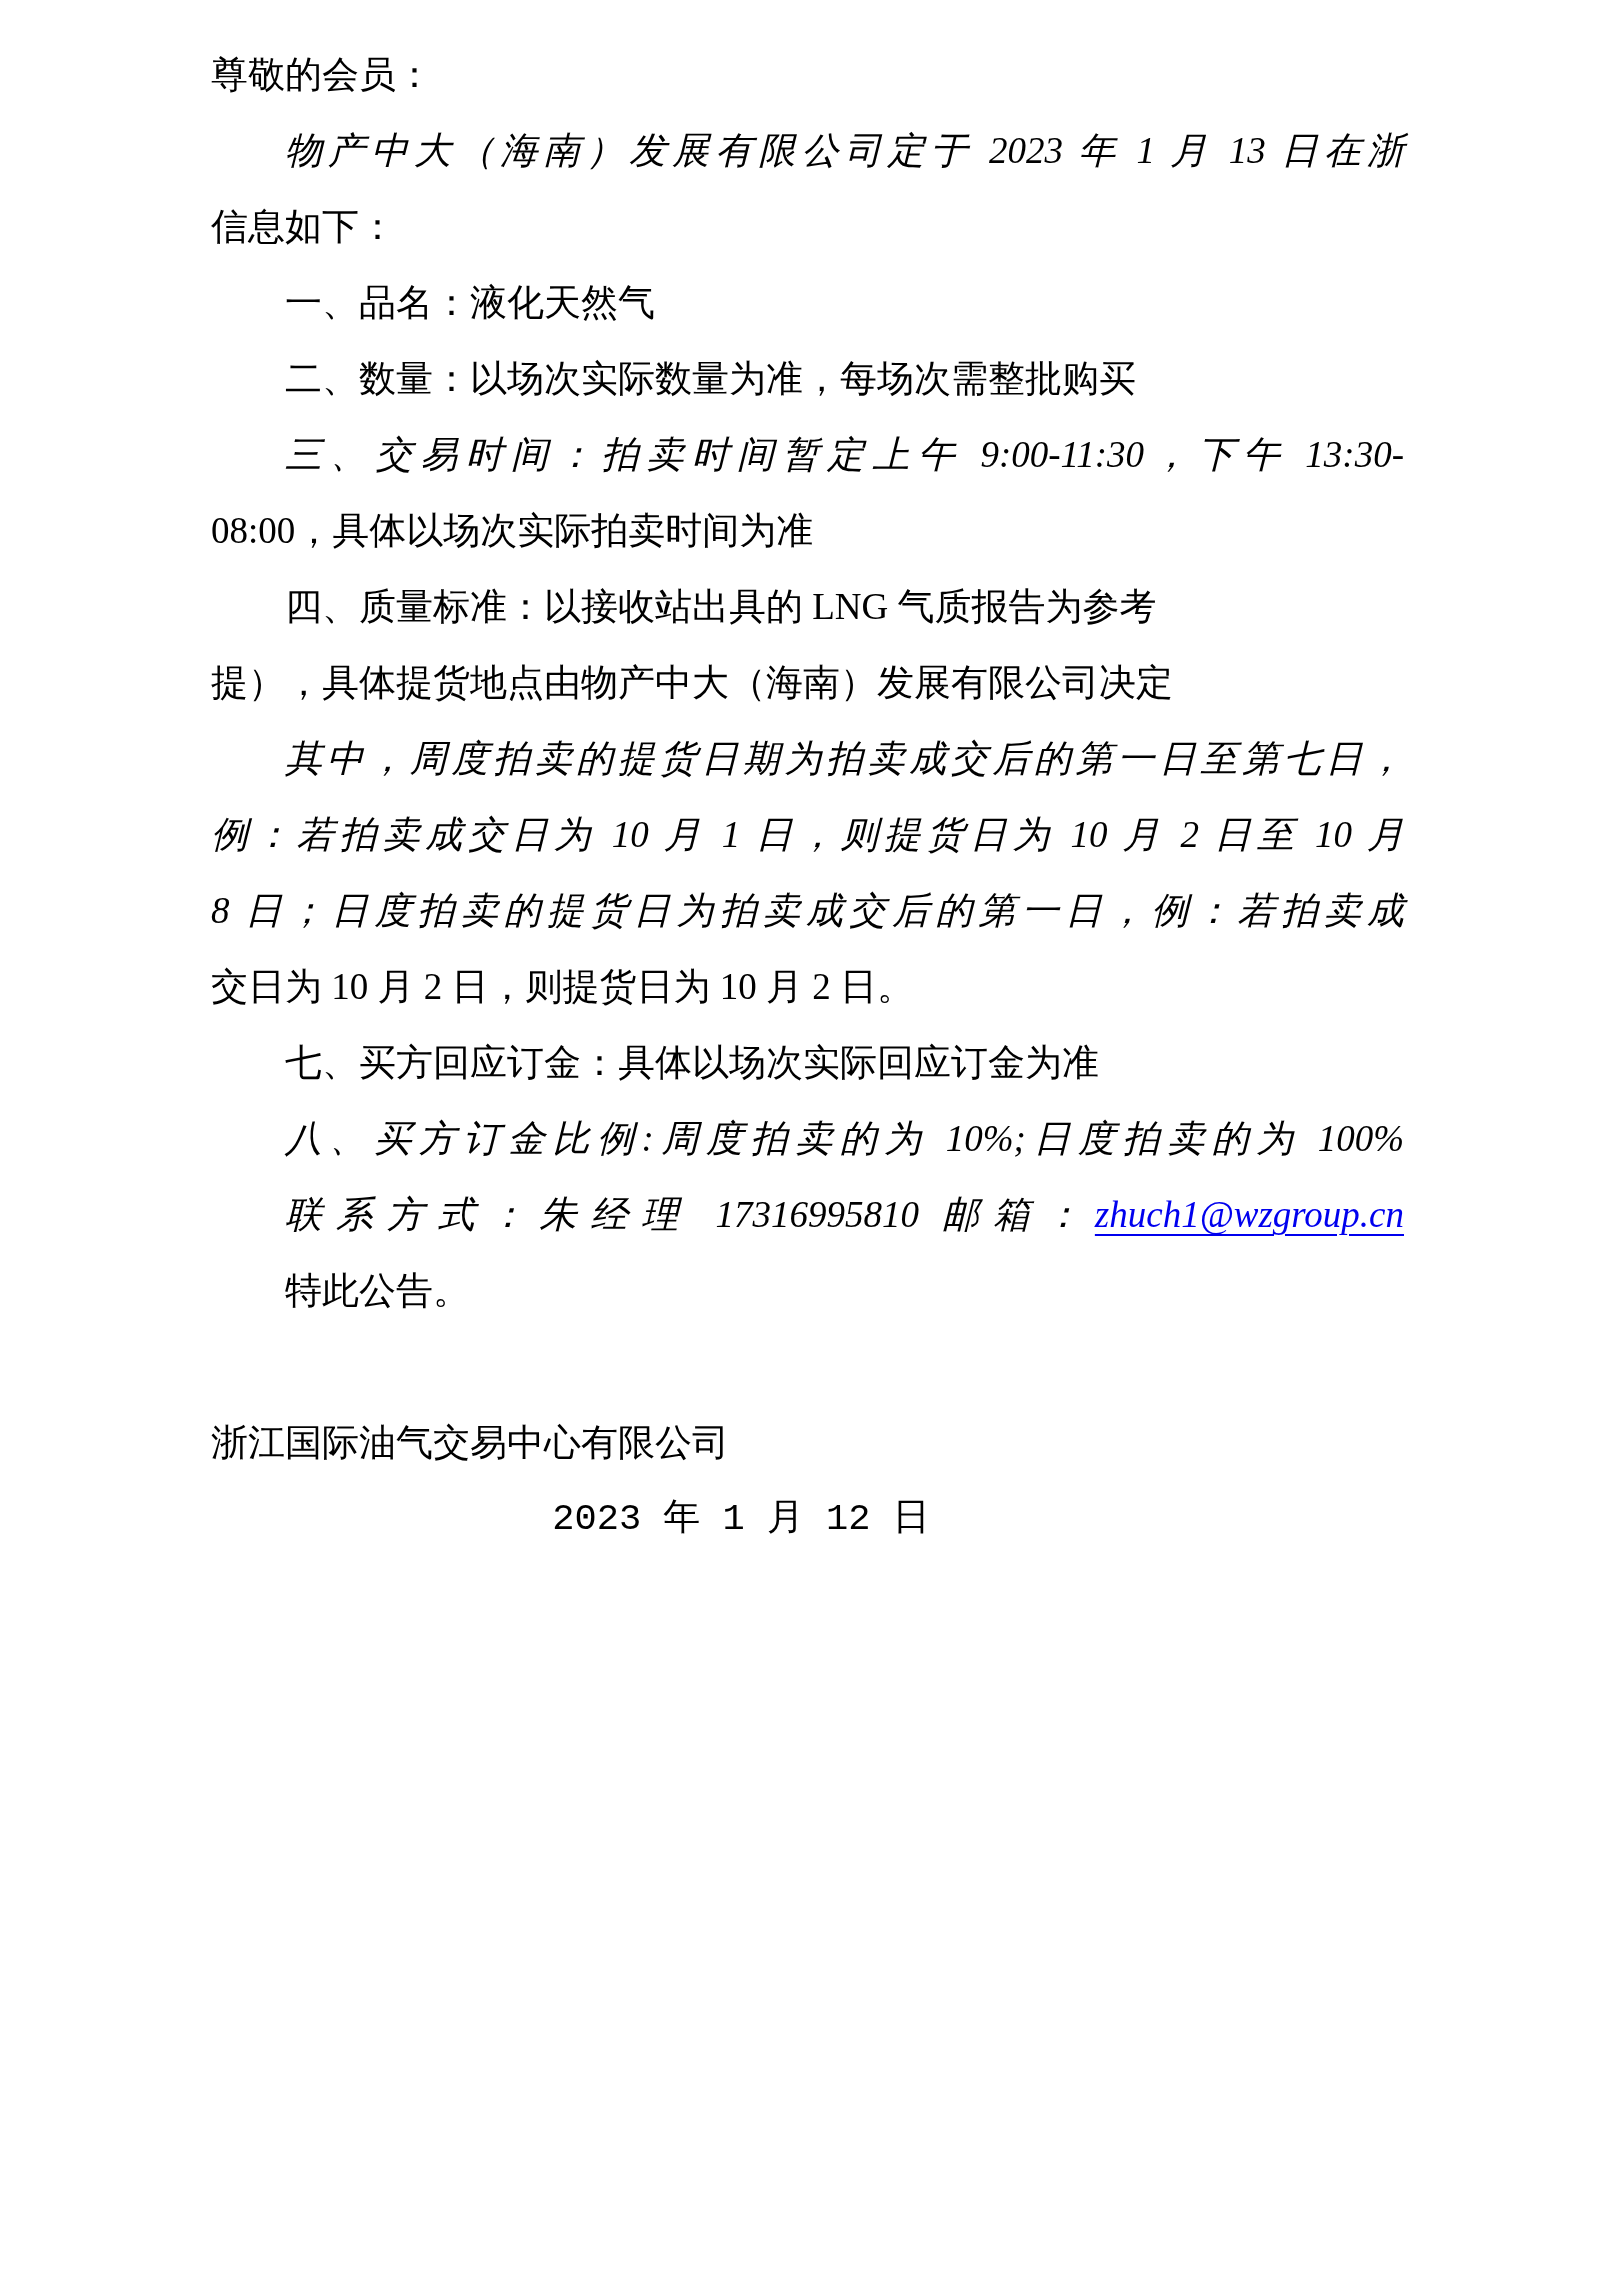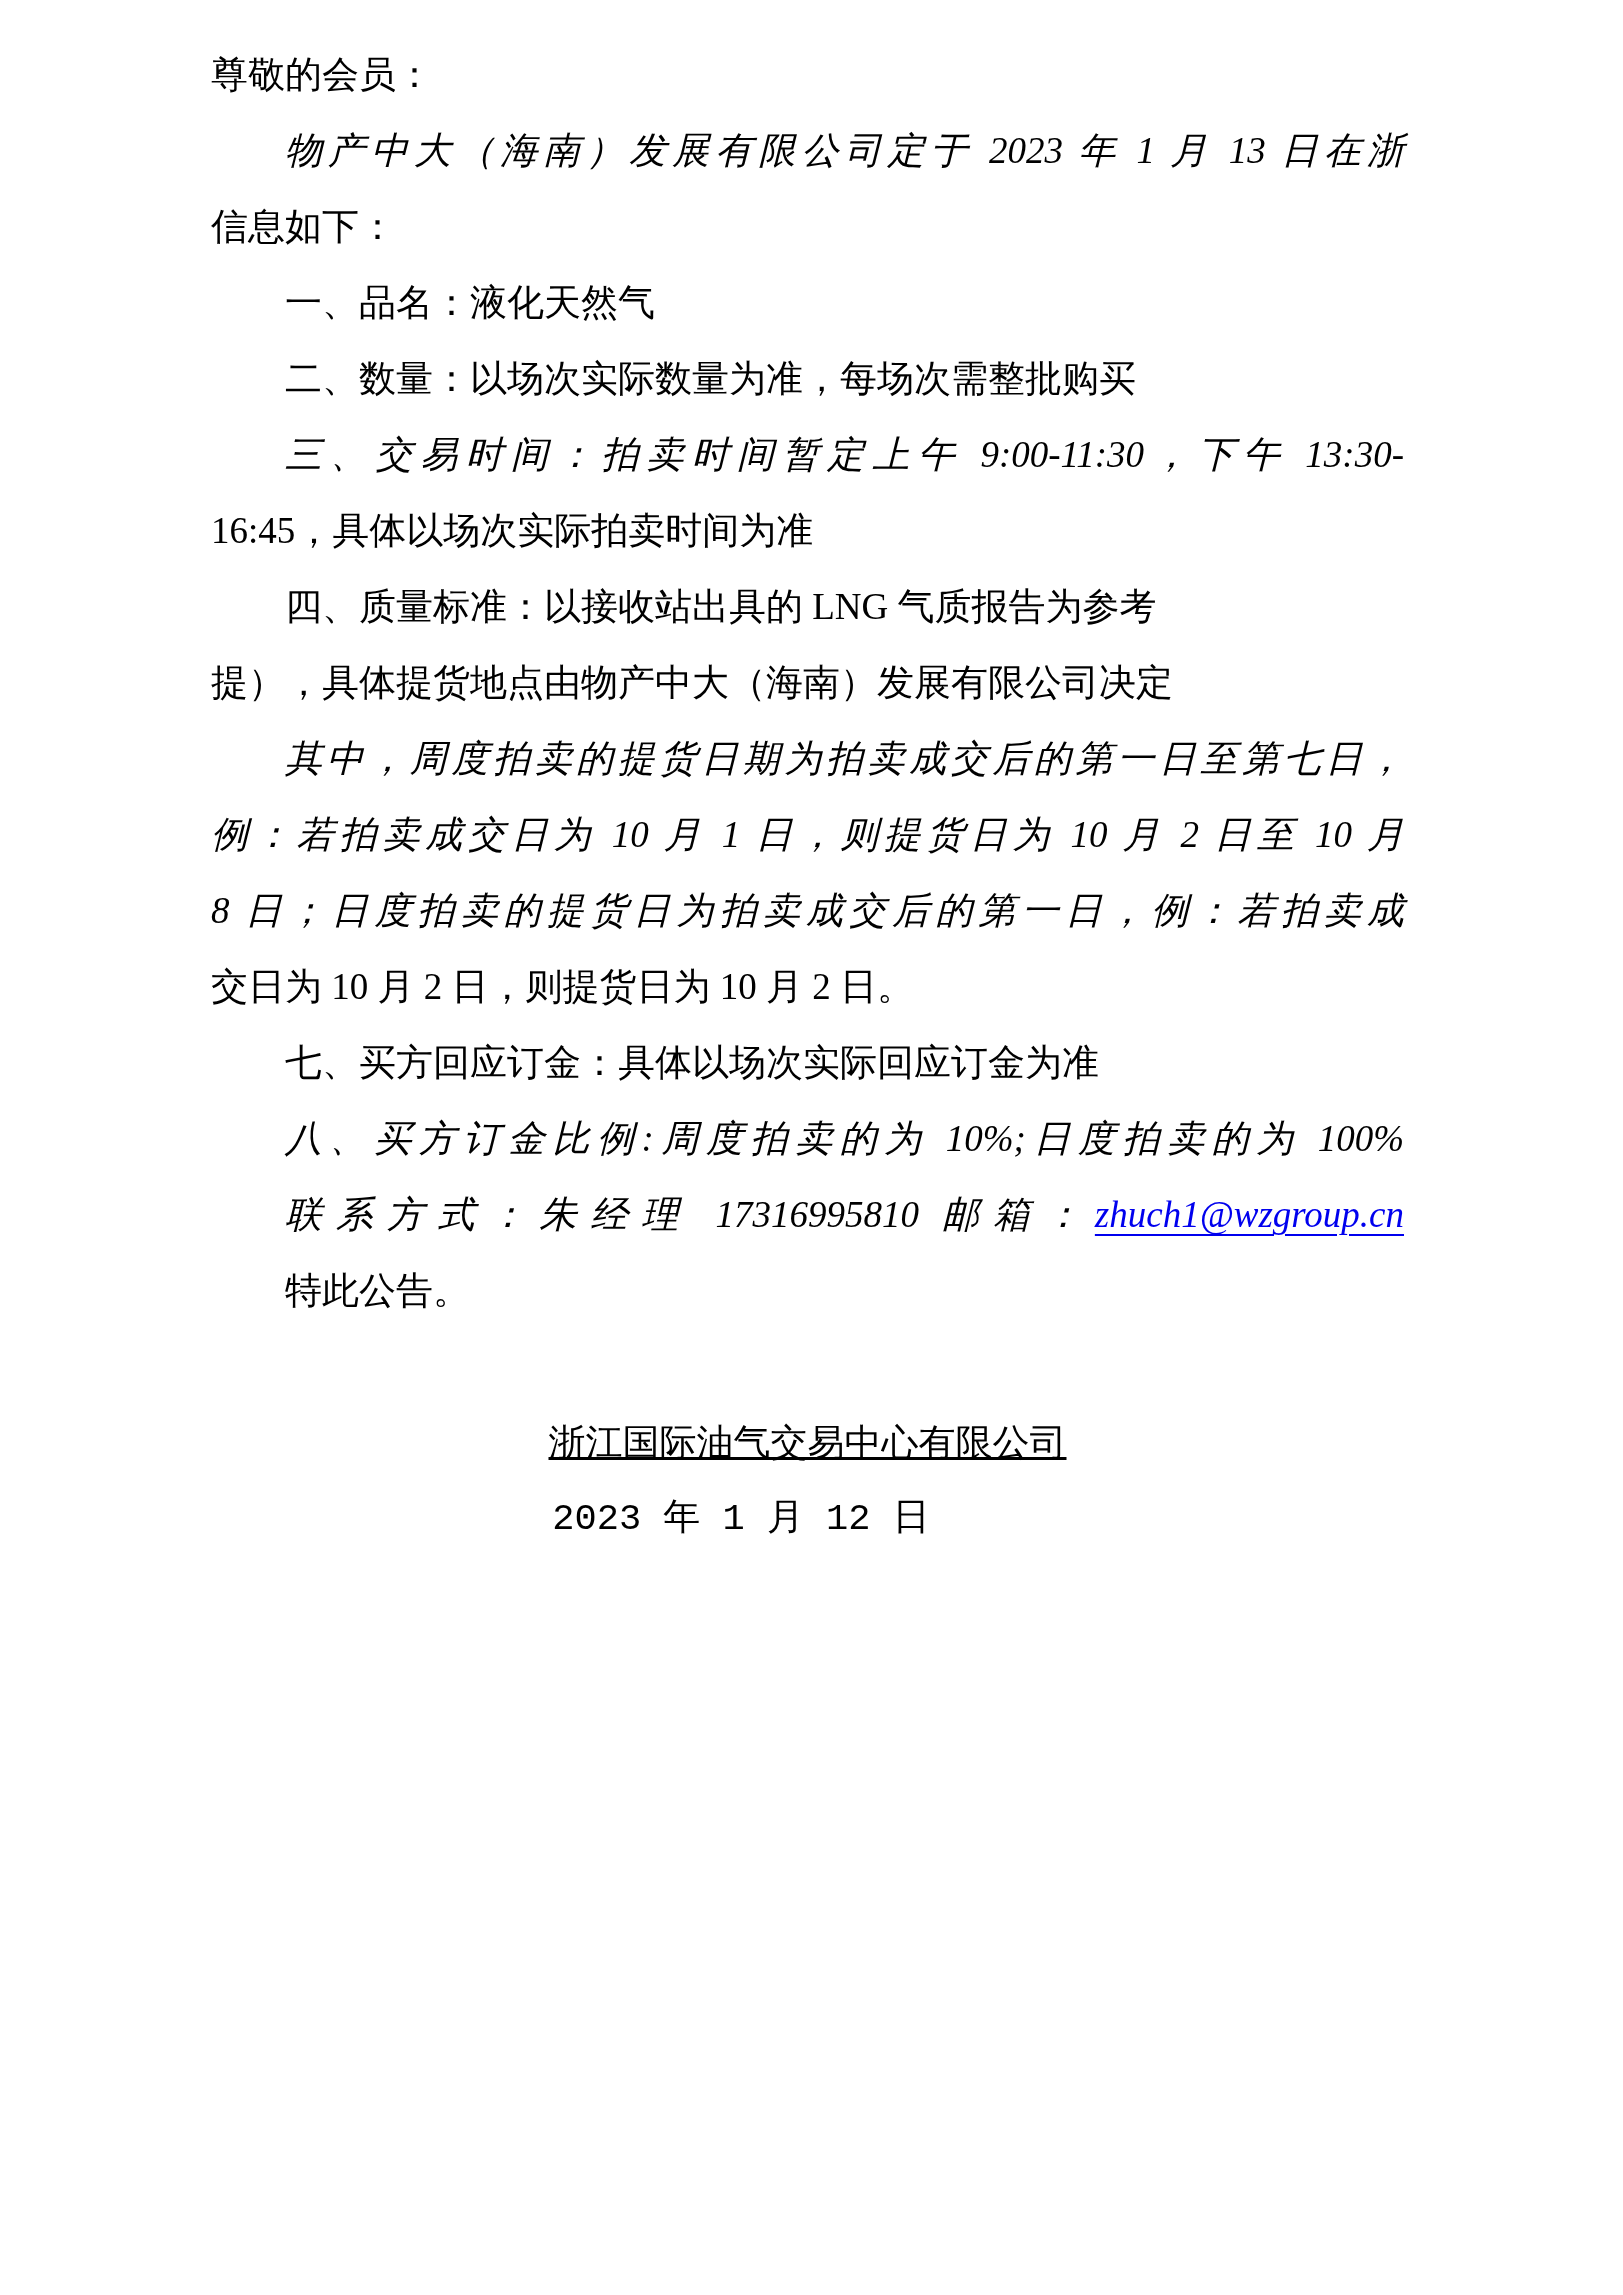--- a/index.html
+++ b/index.html
@@ -35,41 +35,40 @@
   .email-link {
     color: var(--link-color, #0000ee);
     text-decoration: underline;
     text-decoration-thickness: 2px;
     text-underline-offset: 6.8px;
   }
   .signature {
     margin-top: 76px; 
   }
   .sig-company {
-    text-align: center;
-    text-decoration: underline;
+    text-align: left;
   }
   .sig-date {
     text-align: center;
     padding-right: 133px;
     font-family: Liberation Mono, monospace;
   }
 </style>
 </head>
 <body>
 
 <div class="page">
   <div class="doc-body">
       <div class="line">尊敬的会员：</div>
       <div class="line indent stretch">物产中大（海南）发展有限公司定于 2023 年 1 月 13 日在浙</div>
       <div class="line">信息如下：</div>
       <div class="line indent">一、品名：液化天然气</div>
       <div class="line indent">二、数量：以场次实际数量为准，每场次需整批购买</div>
       <div class="line indent stretch">三、交易时间：拍卖时间暂定上午 9:00-11:30，下午 13:30-</div>
-      <div class="line">16:45，具体以场次实际拍卖时间为准</div>
+      <div class="line">08:00，具体以场次实际拍卖时间为准</div>
       <div class="line indent">四、质量标准：以接收站出具的 LNG 气质报告为参考</div>
       <div class="line">提），具体提货地点由物产中大（海南）发展有限公司决定</div>
       <div class="line indent stretch">其中，周度拍卖的提货日期为拍卖成交后的第一日至第七日，</div>
       <div class="line stretch">例：若拍卖成交日为 10 月 1 日，则提货日为 10 月 2 日至 10 月</div>
       <div class="line stretch">8 日；日度拍卖的提货日为拍卖成交后的第一日，例：若拍卖成</div>
       <div class="line">交日为 10 月 2 日，则提货日为 10 月 2 日。</div>
       <div class="line indent">七、买方回应订金：具体以场次实际回应订金为准</div>
       <div class="line indent stretch">八、买方订金比例:周度拍卖的为 10%;日度拍卖的为 100%</div>
       <div class="line indent stretch"><span>联系方式：朱经理 17316995810 邮箱：</span><a class="email-link" href="#">zhuch1@wzgroup.cn</a></div>
       <div class="line indent">特此公告。</div>

